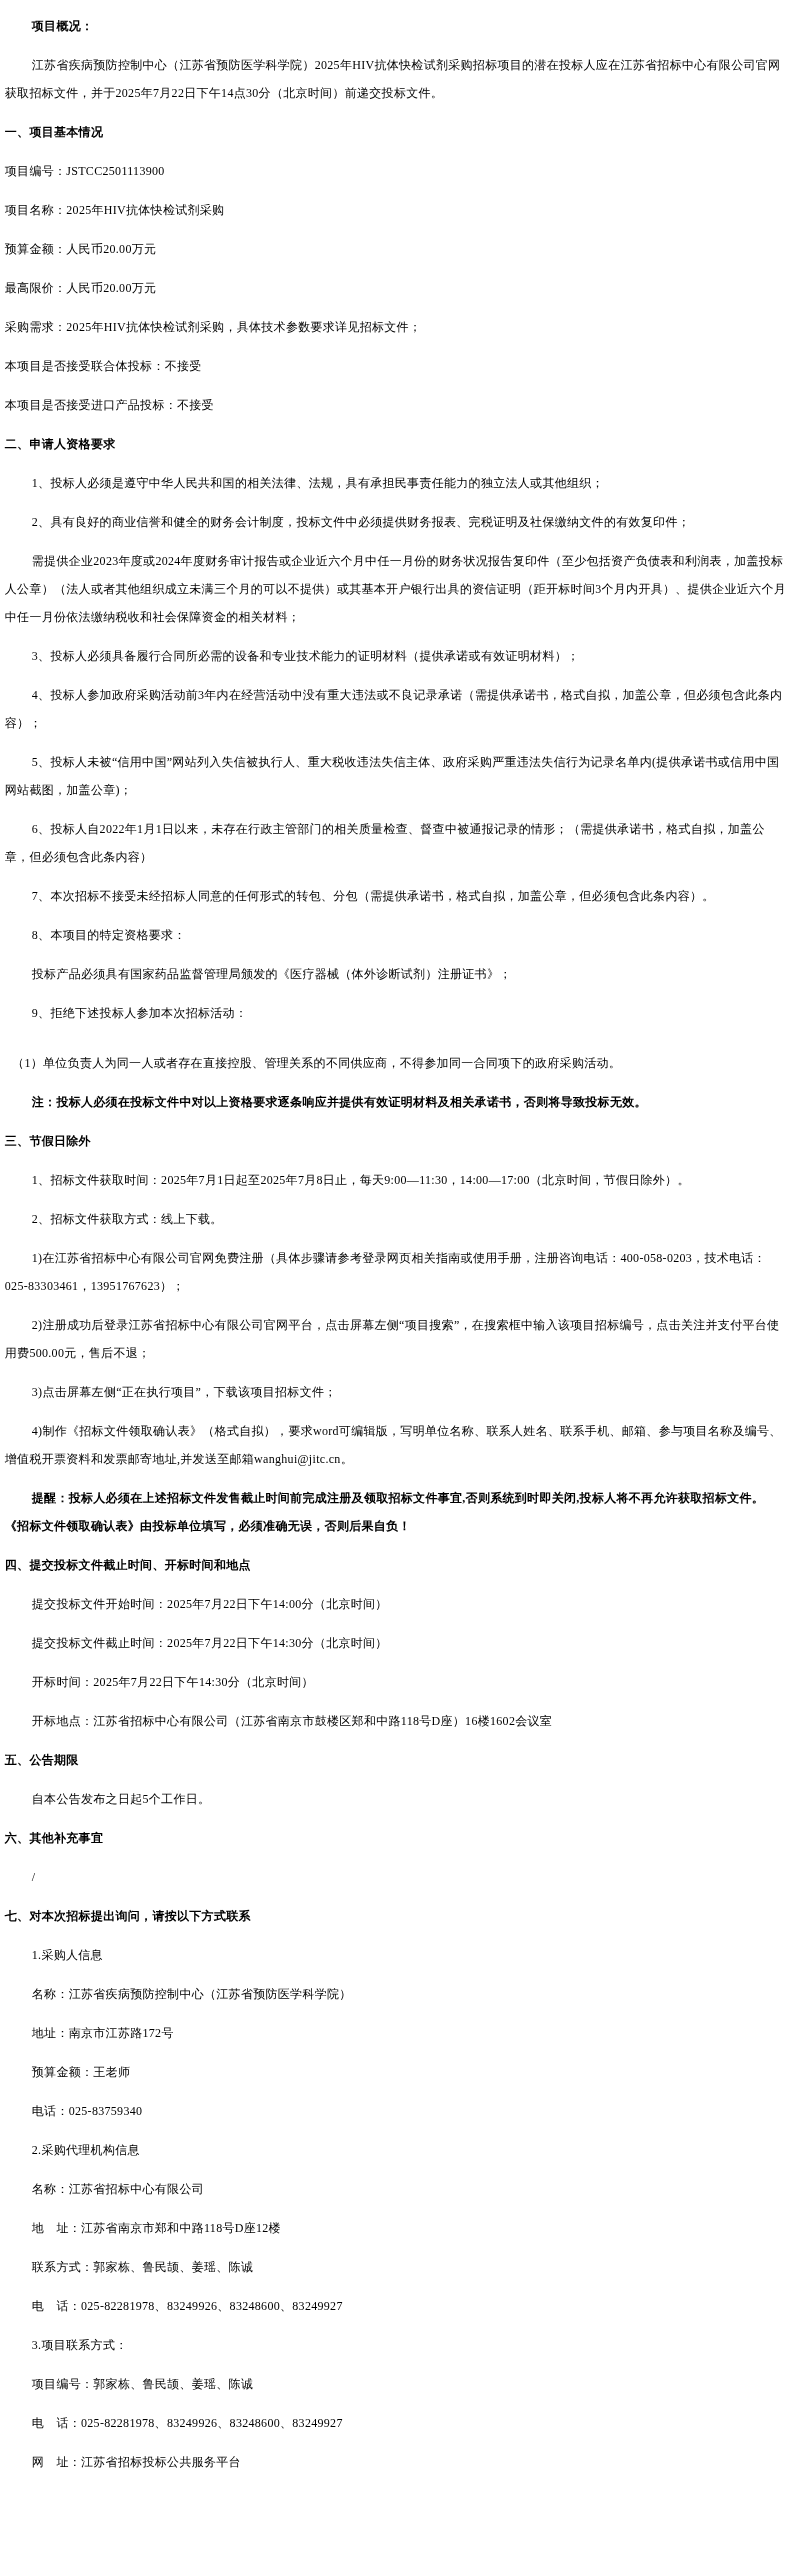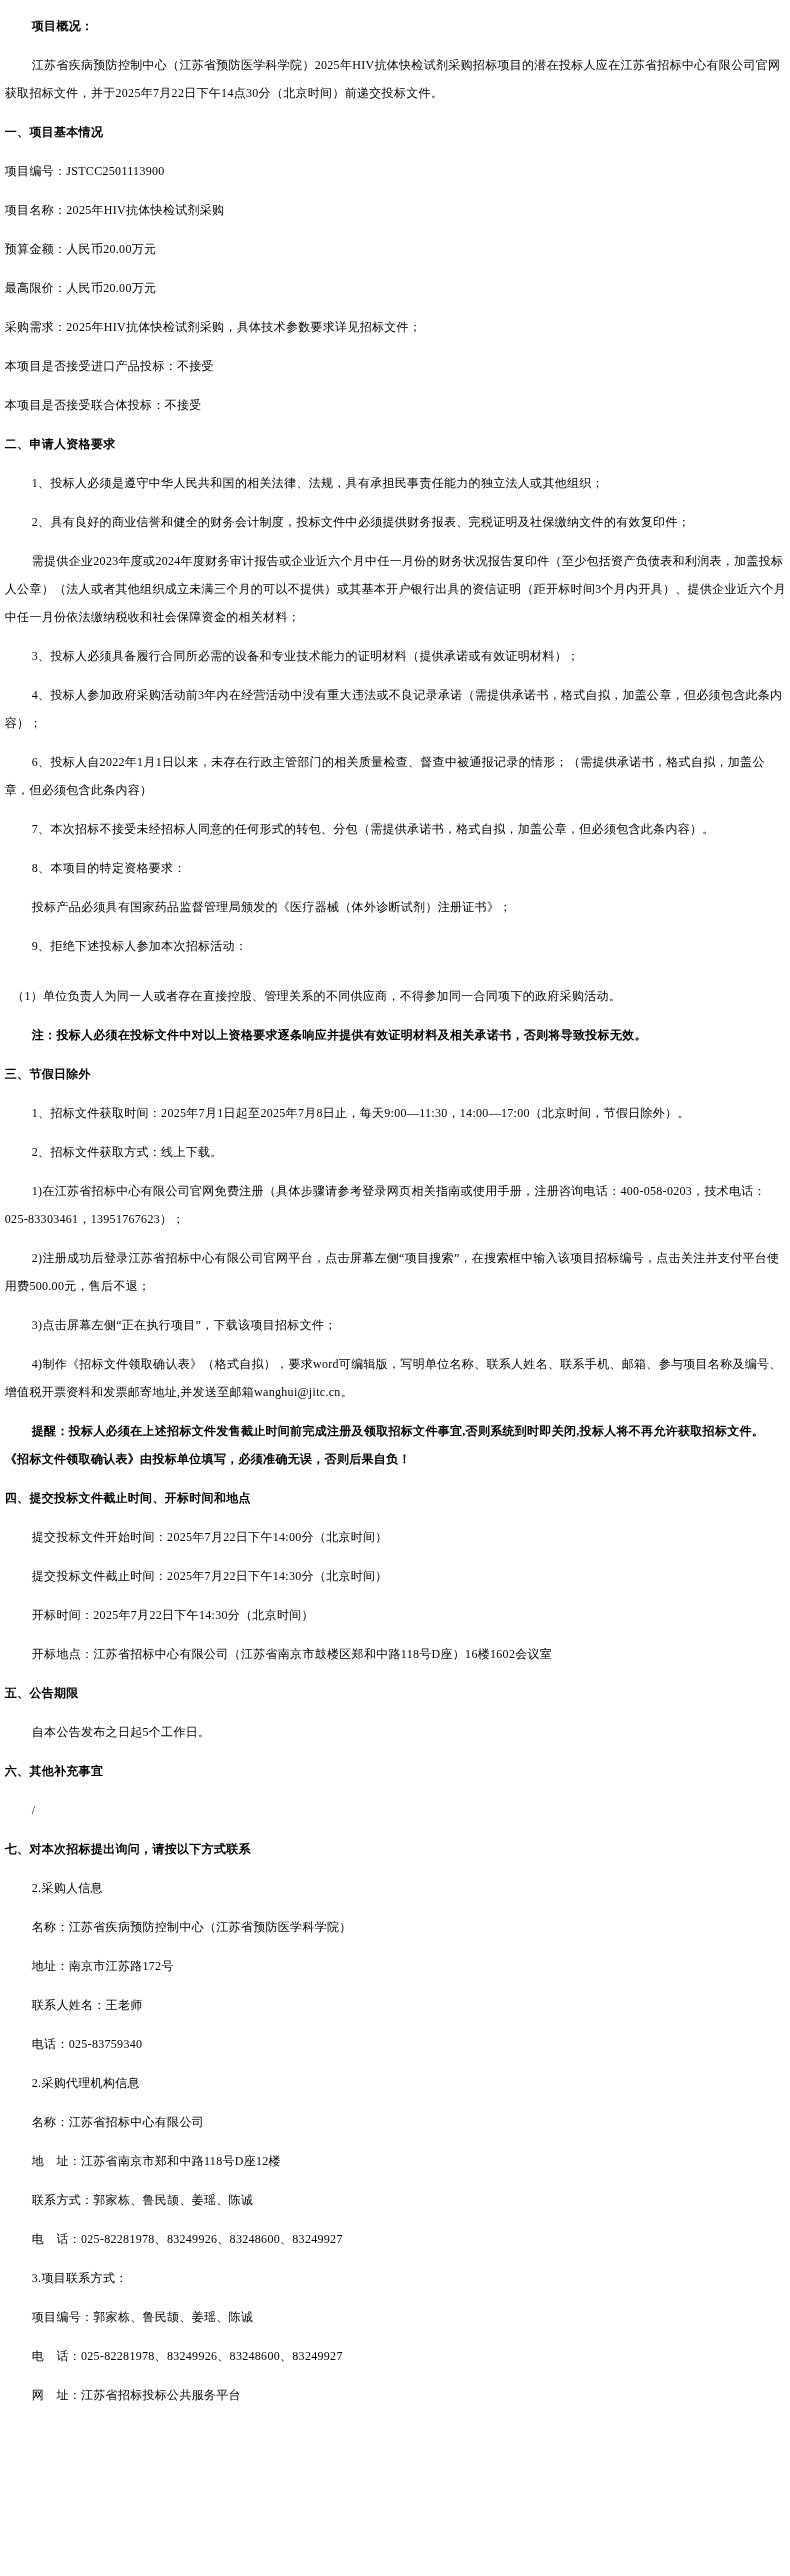--- a/index.html
+++ b/index.html
@@ -27,28 +27,29 @@
 <div class="page">
   <main id="doc">
       <p class="b i"><span>项目概况：</span></p>
       <p class="i"><span>江苏省疾病预防控制中心（江苏省预防医学科学院）</span><span class="u">2025年HIV抗体快检试剂采购</span><span>招标项目的潜在投标人应在</span><span class="u">江苏省招标中心有限公司官网</span><span>获取招标文件，并于</span><span class="u">2025年7月22日下午14点30分（北京时间）前</span><span>递交投标文件。</span></p>
       <p class="b "><span>一、项目基本情况</span></p>
       <p class=""><span>项目编号：JSTCC2501113900</span></p>
       <p class=""><span>项目名称：2025年HIV抗体快检试剂采购</span></p>
       <p class=""><span>预算金额：人民币20.00万元</span></p>
       <p class=""><span>最高限价：人民币20.00万元</span></p>
       <p class=""><span>采购需求：2025年HIV抗体快检试剂采购，具体技术参数要求详见招标文件；</span></p>
+      <p class=""><span>本项目是否接受联合体投标：不接受</span></p>
       <p class=""><span>本项目是否接受进口产品投标：不接受</span></p>
-      <p class=""><span>本项目是否接受联合体投标：不接受</span></p>
       <p class="b "><span>二、申请人资格要求</span></p>
       <p class="i"><span>1、投标人必须是遵守中华人民共和国的相关法律、法规，具有承担民事责任能力的独立法人或其他组织；</span></p>
       <p class="i"><span>2、具有良好的商业信誉和健全的财务会计制度，投标文件中必须提供财务报表、完税证明及社保缴纳文件的有效复印件；</span></p>
       <p class="i"><span>需提供企业2023年度或2024年度财务审计报告或企业近六个月中任一月份的财务状况报告复印件（至少包括资产负债表和利润表，加盖投标人公章）（法人或者其他组织成立未满三个月的可以不提供）或其基本开户银行出具的资信证明（距开标时间3个月内开具）、提供企业近六个月中任一月份依法缴纳税收和社会保障资金的相关材料；</span></p>
       <p class="i"><span>3、投标人必须具备履行合同所必需的设备和专业技术能力的证明材料（提供承诺或有效证明材料）；</span></p>
       <p class="i"><span>4、投标人参加政府采购活动前3年内在经营活动中没有重大违法或不良记录承诺（需提供承诺书，格式自拟，加盖公章，但必须包含此条内容）；</span></p>
+      <p class="i"><span>5、投标人未被“信用中国”网站列入失信被执行人、重大税收违法失信主体、政府采购严重违法失信行为记录名单内(提供承诺书或信用中国网站截图，加盖公章)；</span></p>
       <p class="i"><span>6、投标人自2022年1月1日以来，未存在行政主管部门的相关质量检查、督查中被通报记录的情形；（需提供承诺书，格式自拟，加盖公章，但必须包含此条内容）</span></p>
       <p class="i"><span>7、本次招标不接受未经招标人同意的任何形式的转包、分包（需提供承诺书，格式自拟，加盖公章，但必须包含此条内容）。</span></p>
       <p class="i"><span>8、本项目的特定资格要求：</span></p>
       <p class="i"><span>投标产品必须具有国家药品监督管理局颁发的《医疗器械（体外诊断试剂）注册证书》；</span></p>
       <p class="i"><span>9、拒绝下述投标人参加本次招标活动：</span></p>
       <p class="s"><span>（1）单位负责人为同一人或者存在直接控股、管理关系的不同供应商，不得参加同一合同项下的政府采购活动。</span></p>
       <p class="b i"><span>注：投标人必须在投标文件中对以上资格要求逐条响应并提供有效证明材料及相关承诺书，否则将导致投标无效。</span></p>
       <p class="b "><span>三、节假日除外</span></p>
       <p class="i"><span>1、招标文件获取时间：2025年7月1日起至2025年7月8日止，每天9:00—11:30，14:00—17:00（北京时间，节假日除外）。</span></p>
       <p class="i"><span>2、招标文件获取方式：线上下载。</span></p>
@@ -60,24 +61,24 @@
       <p class="b "><span>四、提交投标文件截止时间、开标时间和地点</span></p>
       <p class="i"><span>提交投标文件开始时间：2025年7月22日下午14:00分（北京时间）</span></p>
       <p class="i"><span>提交投标文件截止时间：2025年7月22日下午14:30分（北京时间）</span></p>
       <p class="i"><span>开标时间：2025年7月22日下午14:30分（北京时间）</span></p>
       <p class="i"><span>开标地点：江苏省招标中心有限公司（江苏省南京市鼓楼区郑和中路118号D座）16楼1602会议室</span></p>
       <p class="b "><span>五、公告期限</span></p>
       <p class="i"><span>自本公告发布之日起5个工作日。</span></p>
       <p class="b "><span>六、其他补充事宜</span></p>
       <p class="i"><span>/</span></p>
       <p class="b "><span>七、对本次招标提出询问，请按以下方式联系</span></p>
-      <p class="i"><span>2.采购人信息</span></p>
+      <p class="i"><span>1.采购人信息</span></p>
       <p class="i"><span>名称：江苏省疾病预防控制中心（江苏省预防医学科学院）</span></p>
       <p class="i"><span>地址：南京市江苏路172号</span></p>
-      <p class="i"><span>联系人姓名：王老师</span></p>
+      <p class="i"><span>预算金额：王老师</span></p>
       <p class="i"><span>电话：025-83759340</span></p>
       <p class="i"><span>2.采购代理机构信息</span></p>
       <p class="i"><span>名称：江苏省招标中心有限公司</span></p>
       <p class="i"><span>地　址：江苏省南京市郑和中路118号D座12楼</span></p>
       <p class="i"><span>联系方式：郭家栋、鲁民颉、姜瑶、陈诚</span></p>
       <p class="i"><span>电　话：025-82281978、83249926、83248600、83249927</span></p>
       <p class="i"><span>3.项目联系方式：</span></p>
       <p class="i"><span>项目编号：郭家栋、鲁民颉、姜瑶、陈诚</span></p>
       <p class="i"><span>电　话：025-82281978、83249926、83248600、83249927</span></p>
       <p class="i"><span>网　址：江苏省招标投标公共服务平台</span></p>

